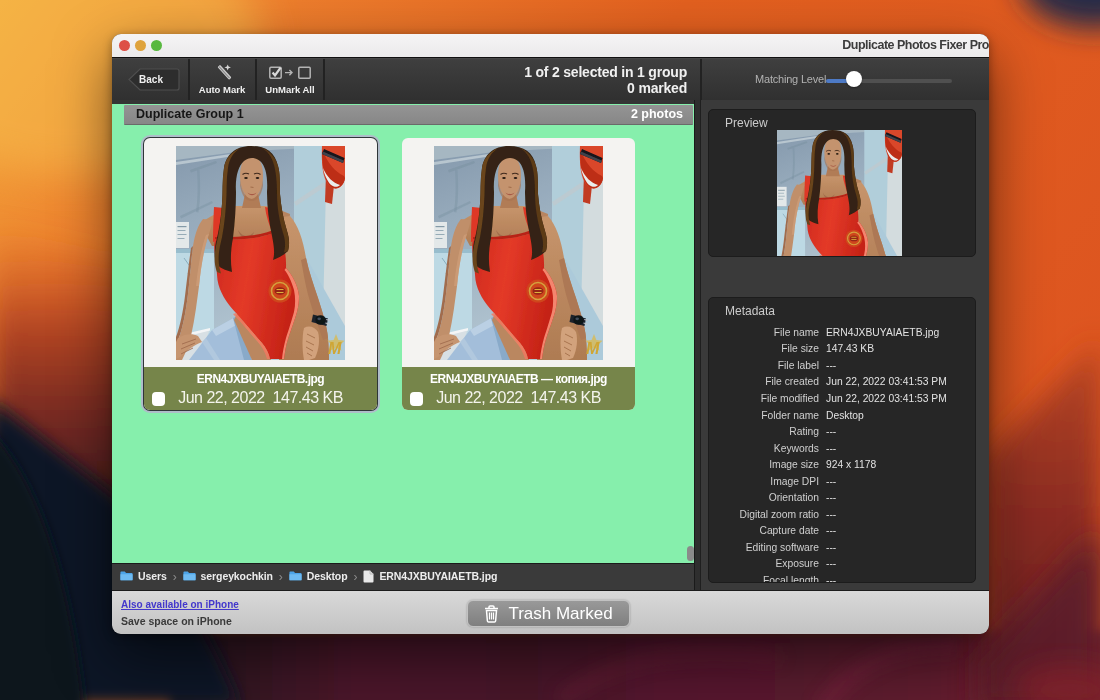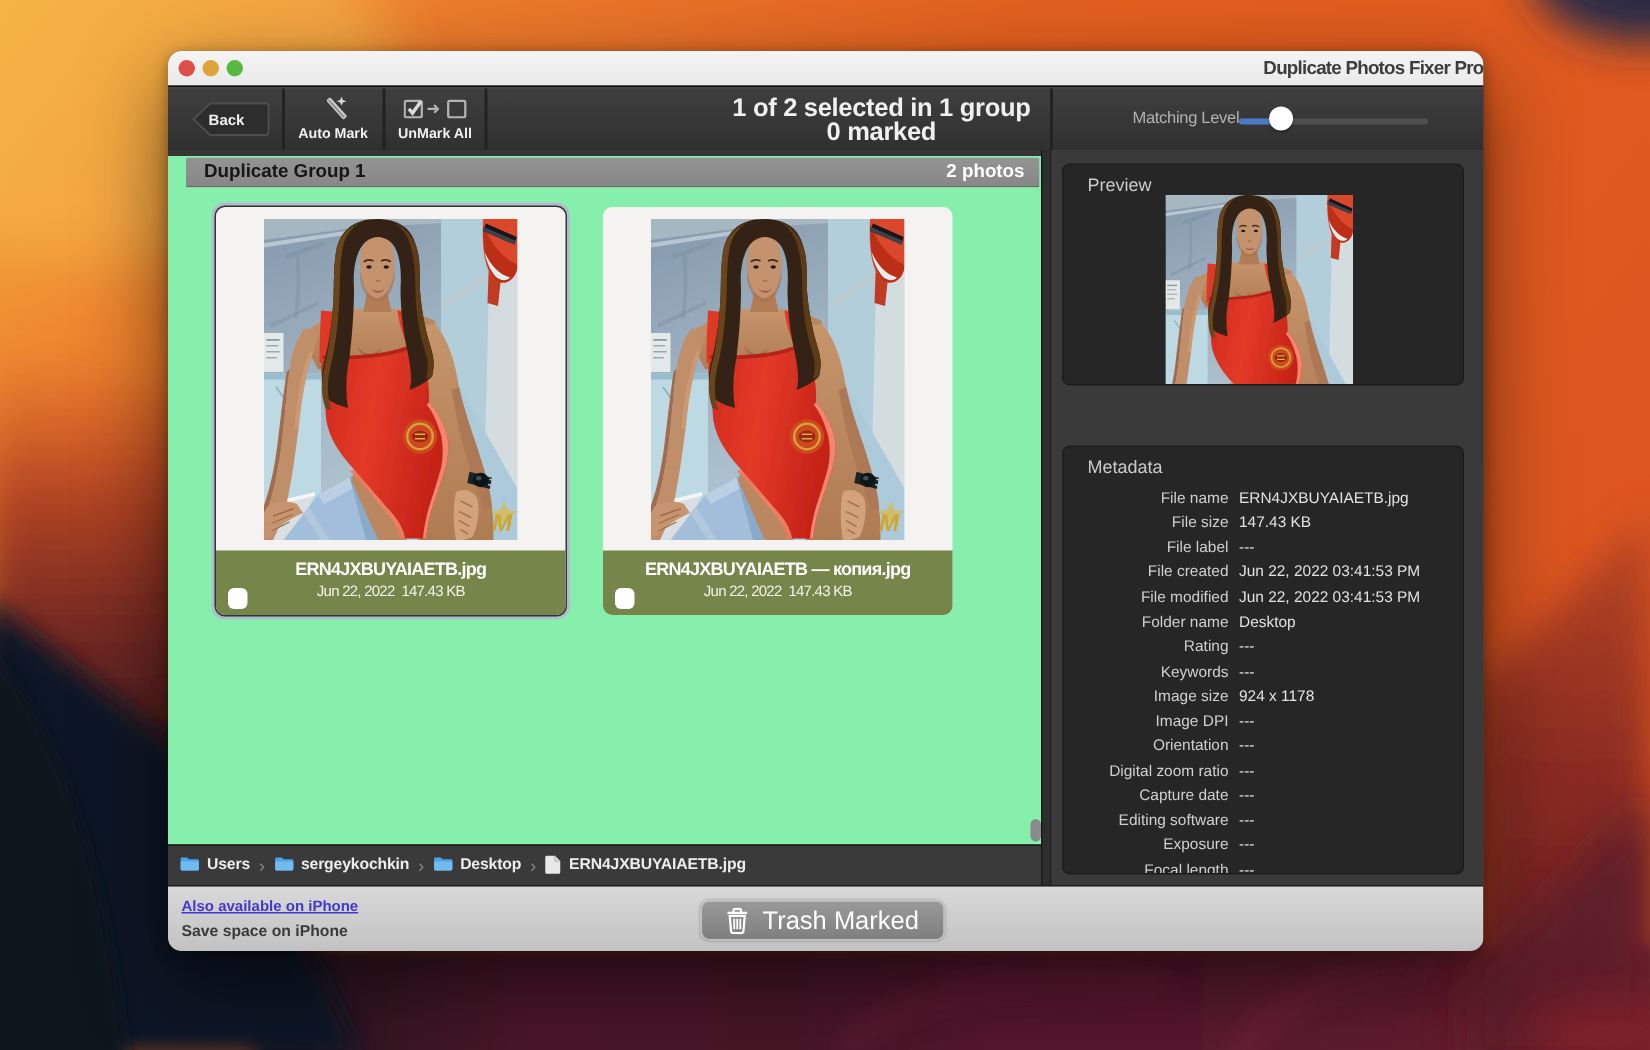--- a/index.html
+++ b/index.html
@@ -13,22 +13,22 @@
   
   #titlebar { left:0; top:0; width:877px; height:24px;
     background:linear-gradient(#f5f4f5,#ebeaeb); border-bottom:1px solid #101010; }
   .light { position:absolute; top:6px; width:11px; height:11px; border-radius:50%; }
   #title { position:absolute; top:4px; left:0; width:877px; text-align:right;
     font-size:12.5px; font-weight:bold; color:#3c3c3c; letter-spacing:-0.5px; }
   
   #toolbar { left:0; top:25px; width:877px; height:41px;
     background:linear-gradient(#3f3f3f,#303030); }
   .tsep { position:absolute; top:0; width:2px; height:41px; background:#222; }
-  #stats { position:absolute; right:302px; top:5px; text-align:center;
-    font-size:17px; font-weight:bold; color:#f0f0f0; line-height:16px; letter-spacing:-0.2px; }
+  #stats { position:absolute; right:302px; top:5px; text-align:right;
+    font-size:14px; font-weight:bold; color:#f0f0f0; line-height:16px; letter-spacing:-0.2px; }
   #mlabel { position:absolute; left:643px; top:14px; font-size:11px; color:#b2b2b2; letter-spacing:-0.2px; }
   .track { position:absolute; top:19.5px; height:4px; border-radius:2px; }
   #thumb { position:absolute; left:734px; top:12px; width:16px; height:16px;
     border-radius:50%; background:#fff; box-shadow:0 1px 2px rgba(0,0,0,.4); }
   .tlabel { position:absolute; width:120px; text-align:center; top:25px;
     font-size:9.5px; font-weight:bold; color:#f0f0f0; letter-spacing:0; }
   
   #main { left:0; top:66px; width:582px; height:463px; background:#86efac; }
   #divider { left:582px; top:66px; width:7px; height:490px; background:#2e2e2e;
     border-left:1px solid #1a1a1a; border-right:1px solid #1f1f1f; }
@@ -37,21 +37,21 @@
     background:linear-gradient(#949494,#878787); border-bottom:1px solid #6a6a6a; border-radius:1px;}
   #groupbar .gl { position:absolute; left:12px; top:2px; font-size:12.5px; font-weight:bold; color:#161616;}
   #groupbar .gr { position:absolute; right:10px; top:2px; font-size:12.5px; font-weight:bold; color:#fff;}
   .card { position:absolute; top:38px; width:233px; height:272px; background:#f4f3f1;
     border-radius:6px; }
   .card.sel { box-shadow:0 0 0 1px #2f3538, 0 0 0 3px #aebdc9; }
   .photo { position:absolute; left:32px; top:8px; width:169px; height:214px; }
   .glabel { position:absolute; left:0; top:229px; width:233px; height:43px;
     background:#76854a; border-radius:0 0 6px 6px; text-align:center; color:#fff; }
   .glabel .l1 { margin-top:5px; font-size:12px; font-weight:bold; letter-spacing:-0.5px; }
-  .glabel .l2 { margin-top:3px; font-size:10px; color:#f4f4ec; letter-spacing:-0.5px; }
+  .glabel .l2 { margin-top:3px; font-size:16px; color:#f4f4ec; letter-spacing:-0.5px; }
   .cbox { position:absolute; left:7.5px; top:254px; width:13px; height:14px;
     background:#fff; border-radius:4px; }
   #scrollthumb { position:absolute; left:575px; top:446px; width:7px; height:15px;
     background:#8a8a8a; border-radius:3.5px; }
   
   #pathbar { left:0; top:529px; width:582px; height:27px; background:#3a3a3a;
     border-top:1px solid #1b1b1b; }
   #pathbar .row { position:absolute; left:8px; top:6px; height:16px; display:flex;
     align-items:flex-start; gap:5px; font-size:10.5px; font-weight:bold; color:#ededed; letter-spacing:-0.1px; }
   .chev { color:#8a8a8a; font-size:12px; font-weight:normal; padding:0 1px; }

